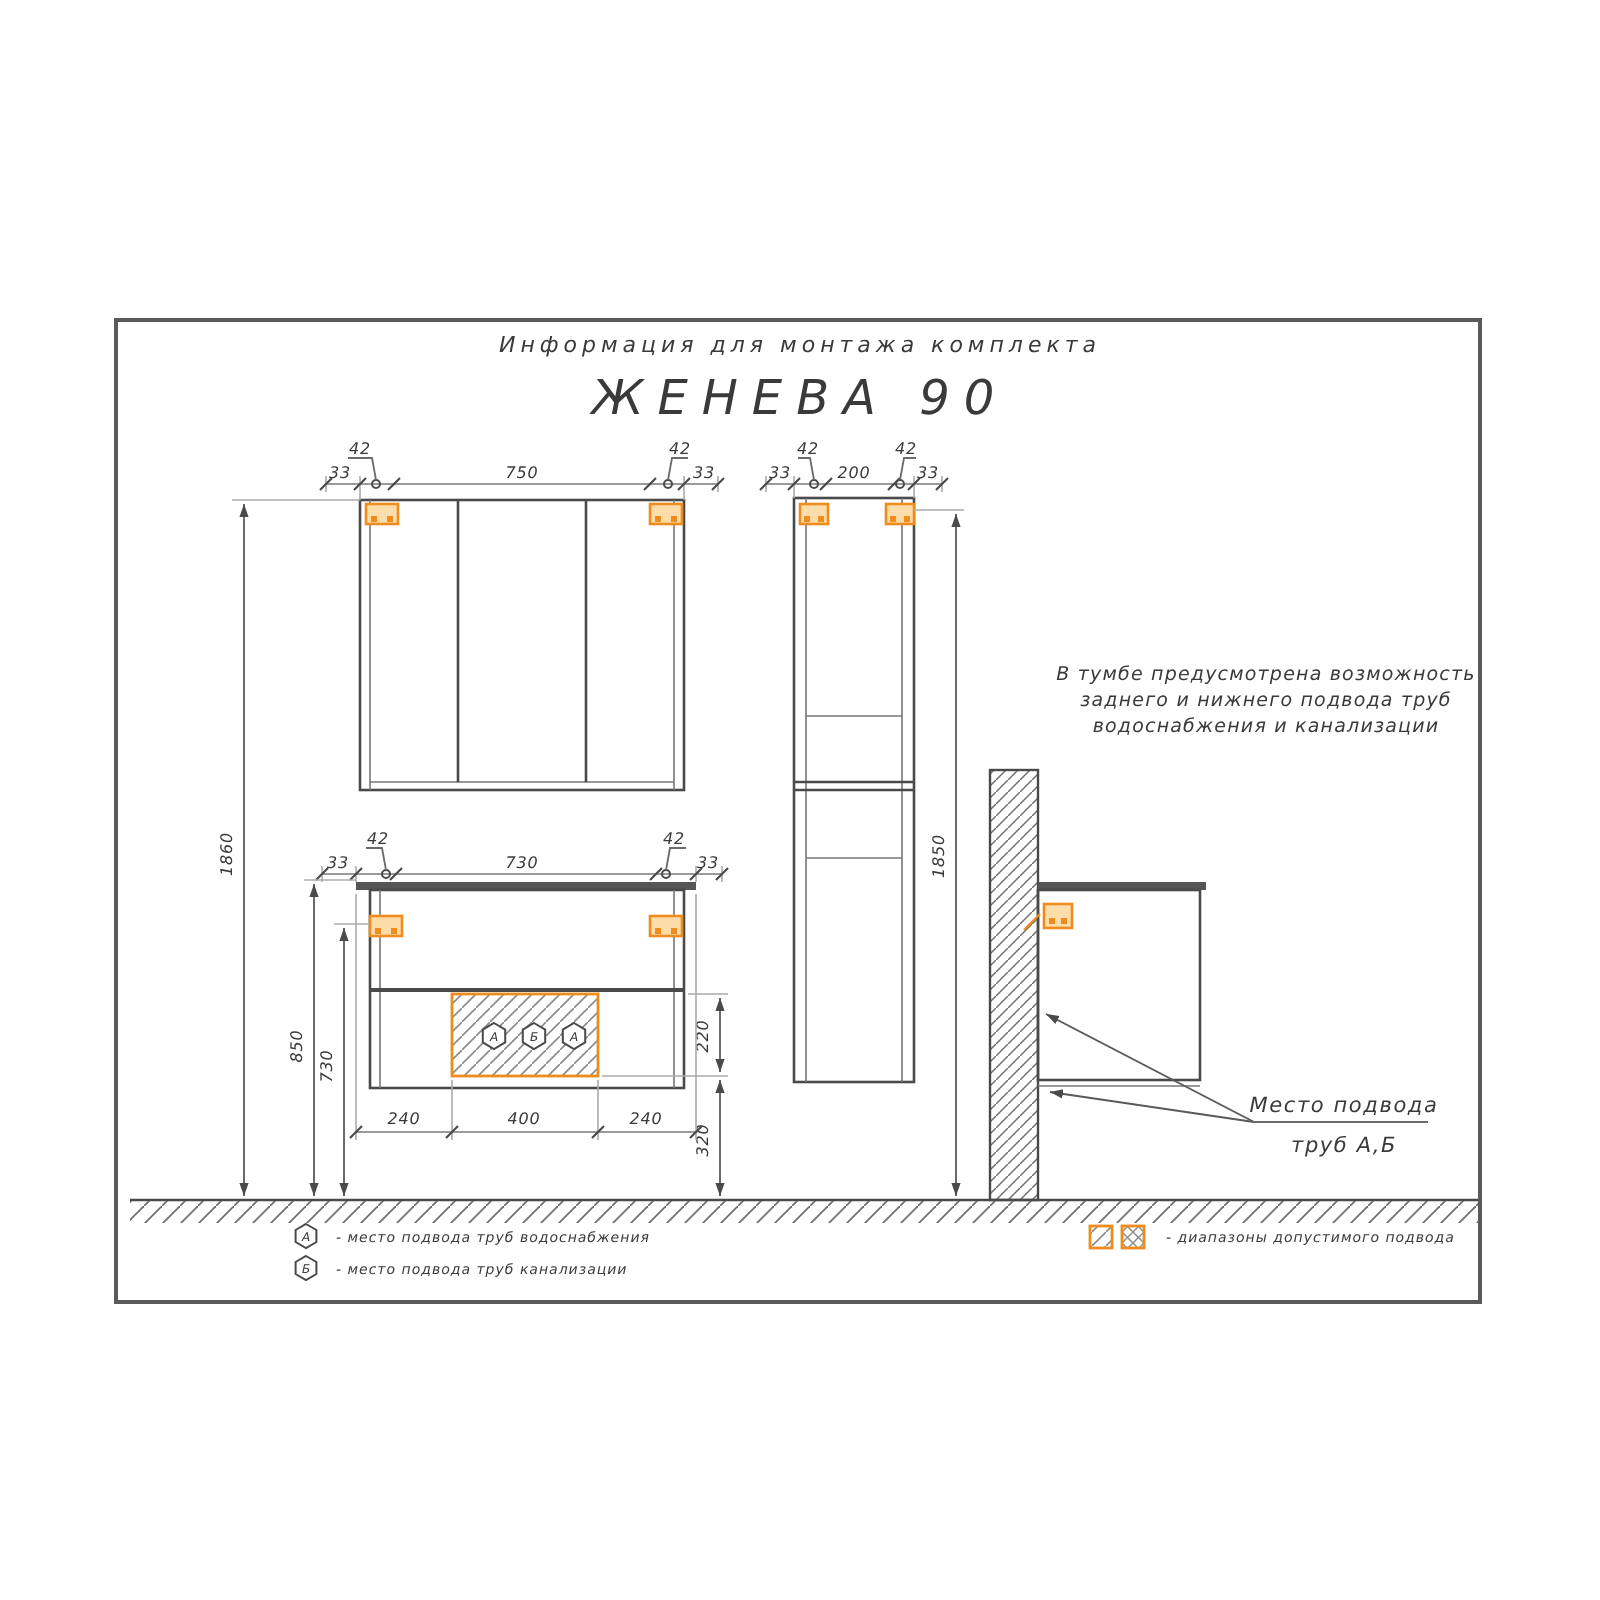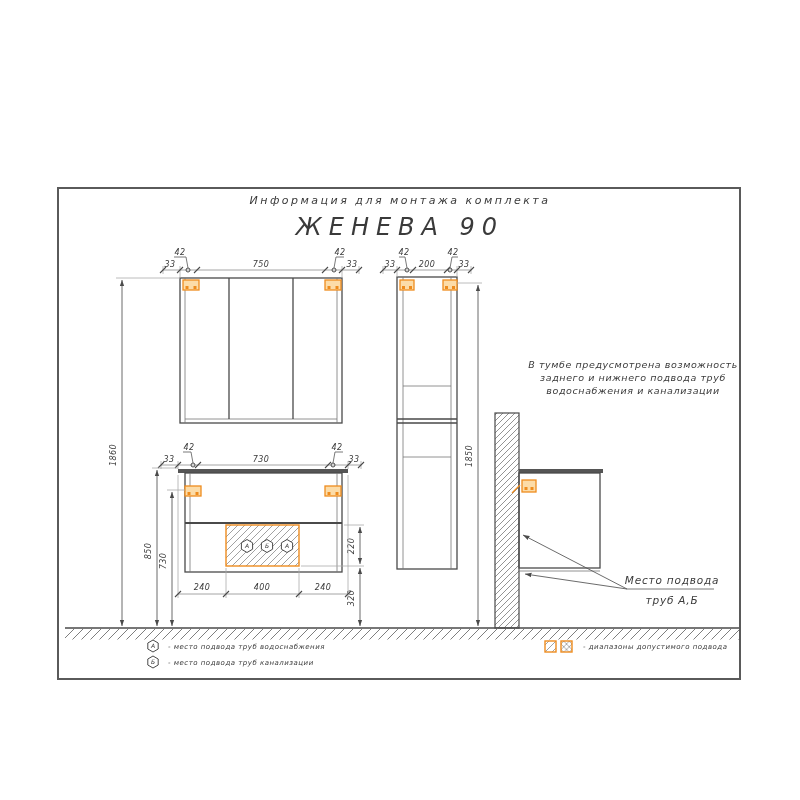--- a/index.html
+++ b/index.html
@@ -3,21 +3,21 @@
 <meta charset="utf-8">
 <style>
   :root{
     --accent:#EE8C1E;
     --accent-fill:#FCDCA8;
     --line-dark:#4A4A4A;
     --line-light:#9A9A9A;
     --text:#3A3A3A;
   }
   html,body{margin:0;padding:0;background:#fff;width:800px;height:800px;overflow:hidden;}
-  .stage{position:relative;width:800px;height:696px;background:#ffffff;margin-top:28px;}
+  .stage{position:relative;width:800px;height:696px;background:#ffffff;}
   svg{position:absolute;left:0;top:0;}
   svg text{font-family:"DejaVu Sans","Liberation Sans",sans-serif;font-style:italic;fill:var(--text);}
   .t-sub{font-size:11px;letter-spacing:2.5px;}
   .t-main{font-size:24px;letter-spacing:7px;}
   .t-dim{font-size:8px;letter-spacing:0.4px;}
   .t-note{font-size:9.5px;letter-spacing:0.6px;}
   .t-call{font-size:10.5px;letter-spacing:0.8px;}
   .t-leg{font-size:7px;letter-spacing:0.5px;}
   .t-port{font-size:6px;}
   .frame{fill:none;stroke:#5A5A5A;stroke-width:2;}

